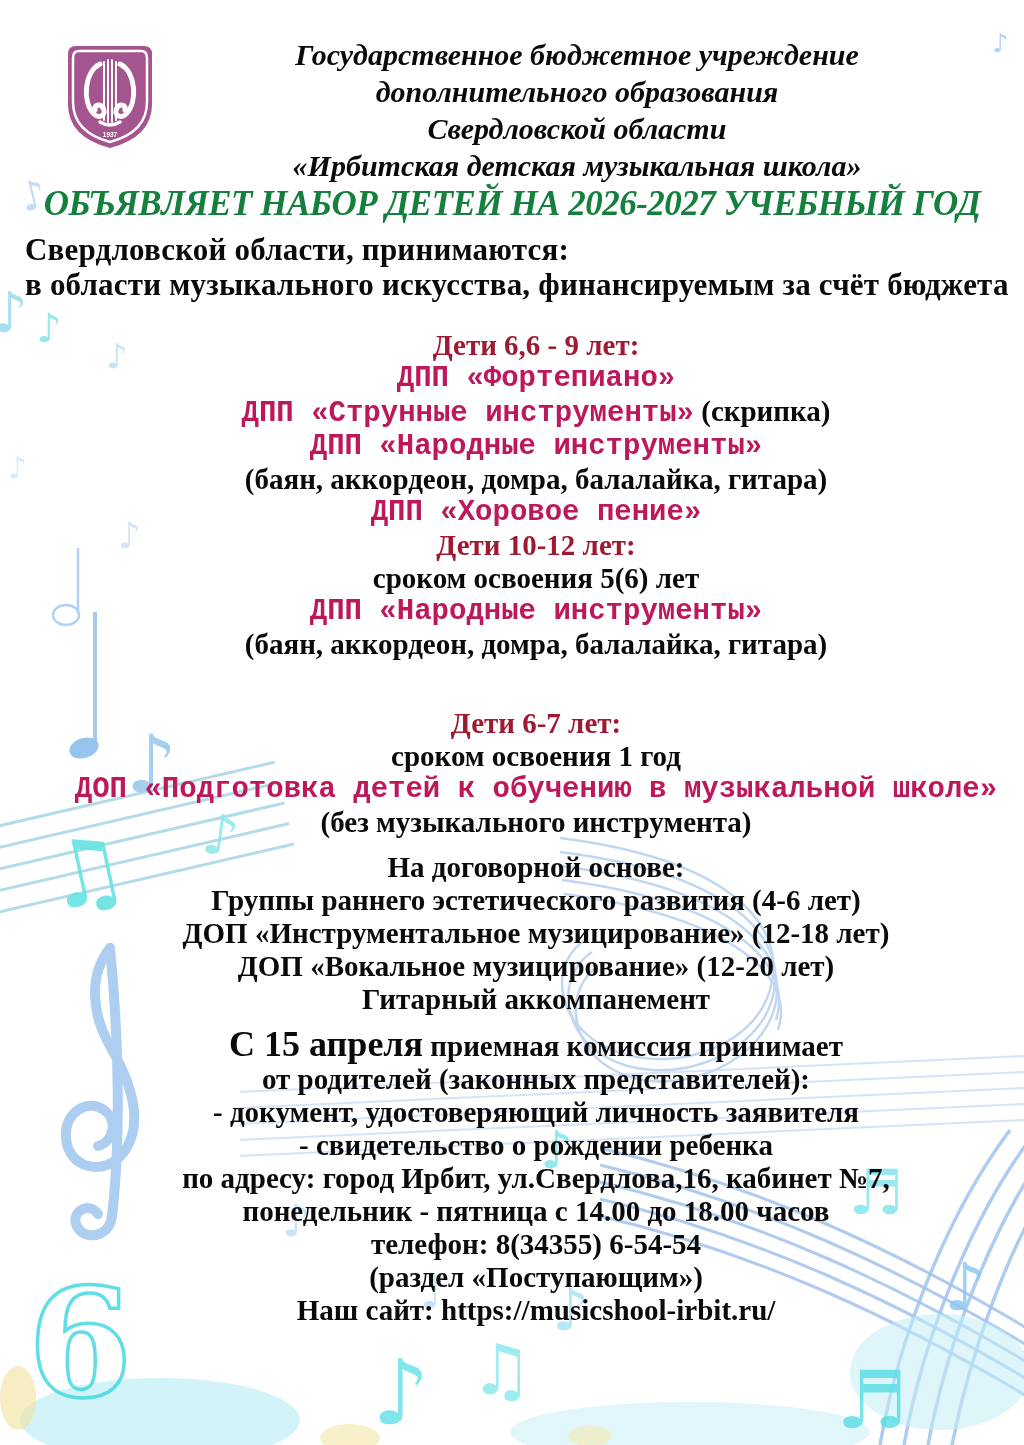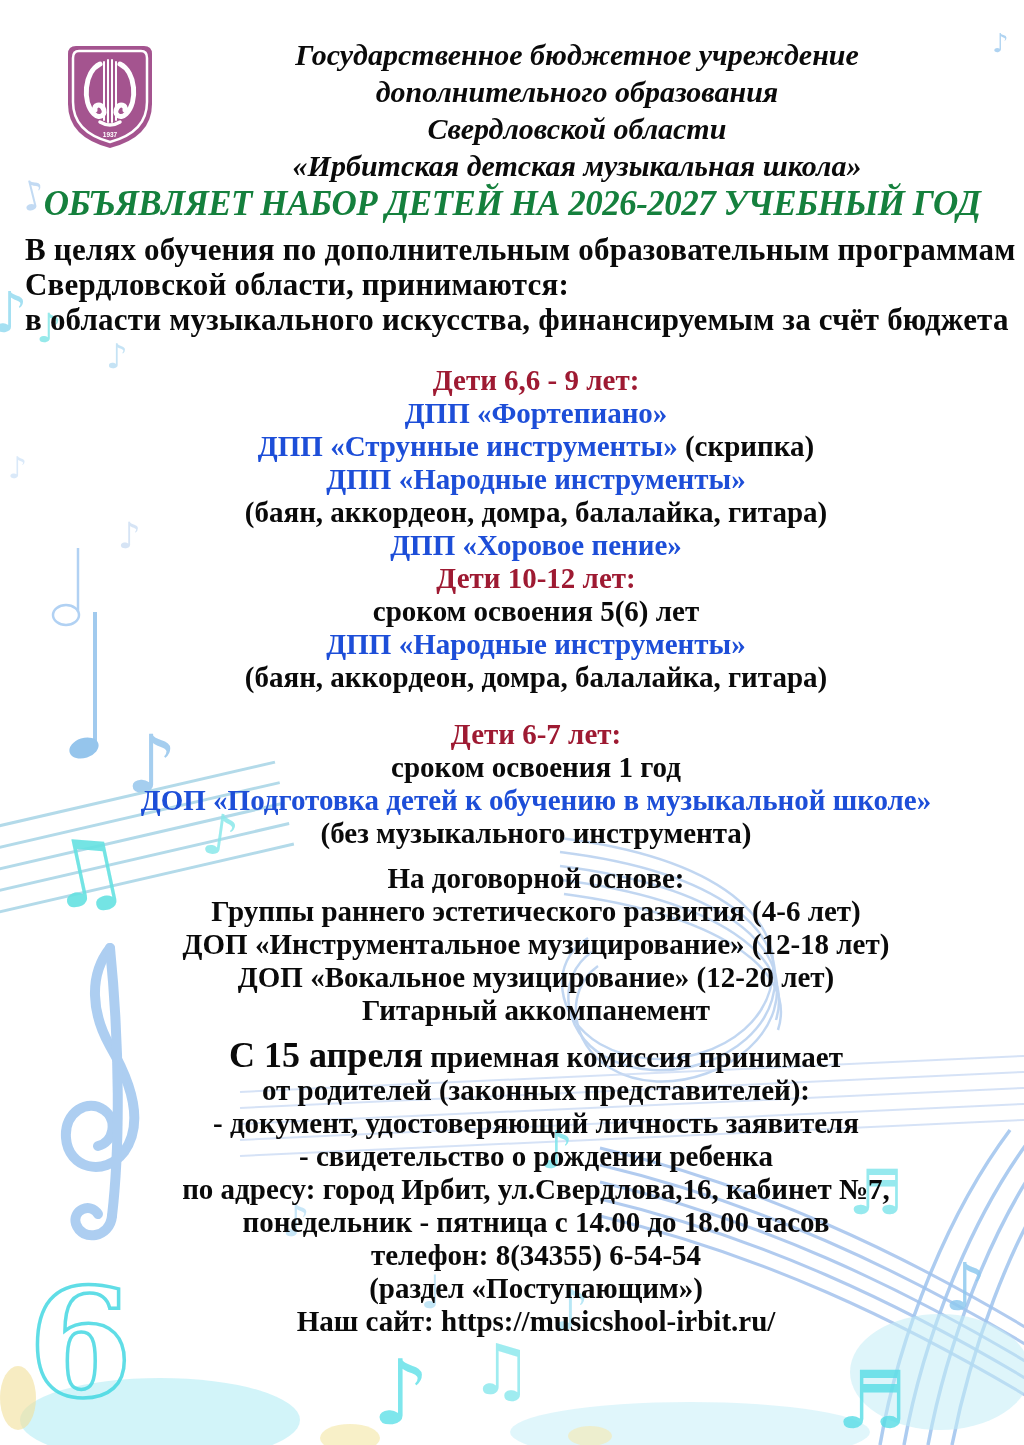--- a/index.html
+++ b/index.html
@@ -13,23 +13,23 @@
   .header-row{display:flex;align-items:flex-start;padding-left:60px;}
   .logo-svg{width:100px;height:110px;flex:0 0 100px;margin-top:6px;}
   .org{flex:1;padding-right:30px;text-align:center;font-style:italic;
        font-size:30px;line-height:37px;}
   .announce{text-align:center;white-space:nowrap;
             font-size:35px;letter-spacing:-0.5px;color:#15803d;font-style:italic;}
   .intro{margin:8px 20px 0 25px;font-size:31px;line-height:35px;letter-spacing:0.2px;}
   .center-col{padding-left:56px;padding-right:8px;text-align:center;
               font-size:29px;line-height:33px;}
   .red{color:#9e1a32;}
-  .blue{color:#1d4ed8;}
+  .blue{color:#be185d;font-family:Liberation Mono, monospace;}
   .gap27{margin-top:27px;}
-  .gap28{margin-top:24px;}
+  .gap28{margin-top:46px;}
   .gap30{margin-top:12px;}
   .it{}
   .big-date{font-size:36px;}
   .line{white-space:nowrap;}
 </style>
 </head>
 <body>
 
 <div class="page">
 
@@ -138,21 +138,20 @@
         <div class="line">Государственное бюджетное учреждение</div>
         <div class="line">дополнительного образования</div>
         <div class="line">Свердловской области</div>
         <div class="line">«Ирбитская детская музыкальная школа»</div>
       </div>
     </div>
 
     <div class="announce">ОБЪЯВЛЯЕТ НАБОР ДЕТЕЙ НА 2026-2027 УЧЕБНЫЙ ГОД</div>
 
     <div class="intro">
-      <div class="line">В целях обучения по дополнительным образовательным программам</div>
       <div class="line">Свердловской области, принимаются:</div>
       <div class="line">в области музыкального искусства, финансируемым за счёт бюджета</div>
     </div>
 
     <div class="center-col">
 
       <div class="red gap27">Дети  6,6 - 9 лет:</div>
       <div class="blue">ДПП «Фортепиано»</div>
       <div><span class="blue">ДПП «Струнные инструменты»</span><span> (скрипка)</span></div>
       <div class="blue">ДПП «Народные инструменты»</div>

